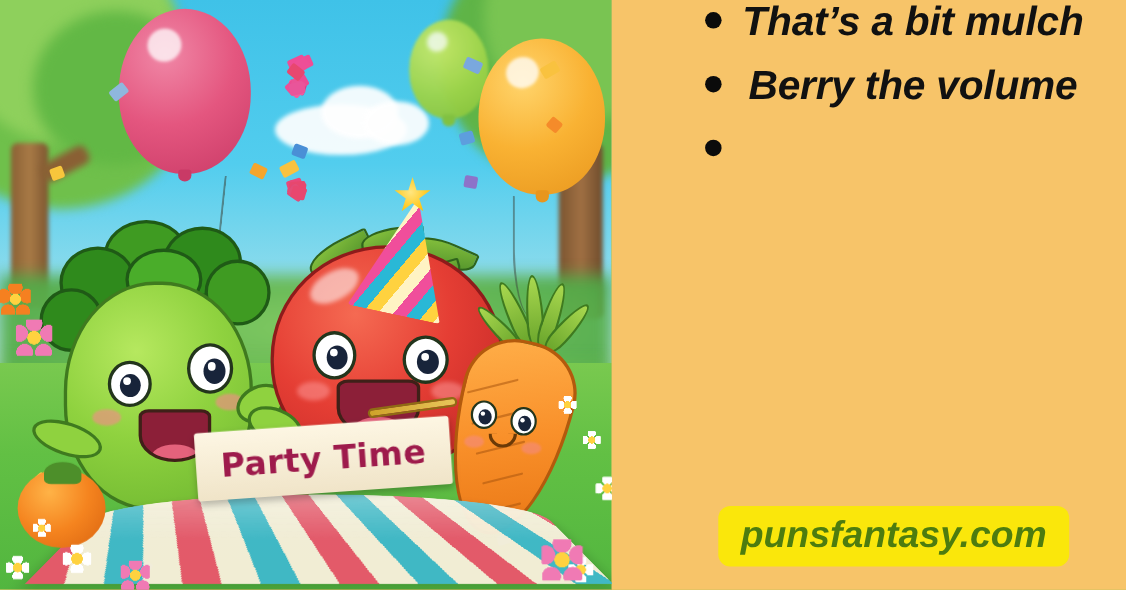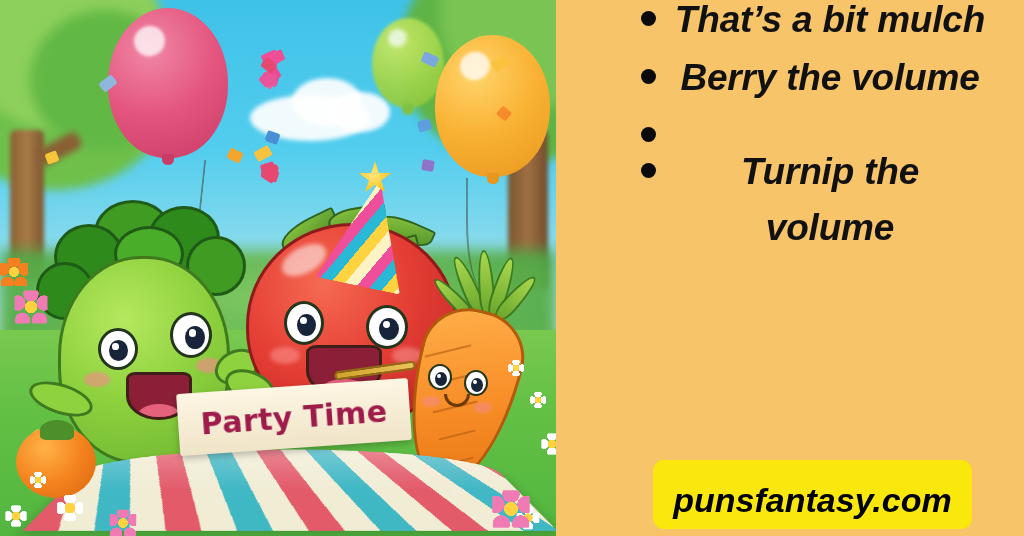--- a/index.html
+++ b/index.html
@@ -279,24 +279,24 @@
     flex:1; text-align:center;
     font-family:"Liberation Sans", sans-serif;
     font-weight:bold; font-style:italic;
     font-size:37px; line-height:56px; color:#111111;
     letter-spacing:-.2px;
     padding-right:26px;
   }
   .badge-wrap { position:absolute; left:0; top:460px; width:468px; display:flex; justify-content:center; }
   .badge {
     background:#FAE70B; border-radius:11px;
-    padding:20px 20px 9px 20px;
+    padding:6px 20px 9px 20px;
     font-family:"Liberation Sans", sans-serif;
     font-weight:bold; font-style:italic;
-    font-size:34px; line-height:40px; color:#000000;
+    font-size:34px; line-height:40px; color:#4d7c0f;
     white-space:nowrap;
     margin-left:45px;
   }
 </style>
 </head>
 <body>
 
 <div class="page">
 
   <div class="illustration">
@@ -515,26 +515,20 @@
         </div>
         <div class="pun-text">Berry the volume</div>
       </div>
 
       <div class="pun-item">
         <div class="bullet-col">
           <div class="bullet"></div>
         </div>
       </div>
 
-      <div class="pun-item">
-        <div class="bullet-col">
-          <div class="bullet"></div>
-        </div>
-        <div class="pun-text">Turnip the volume</div>
-      </div>
 
     </div>
 
     <div class="badge-wrap">
       <div class="badge">punsfantasy.com</div>
     </div>
 
   </div>
 
 </div>

